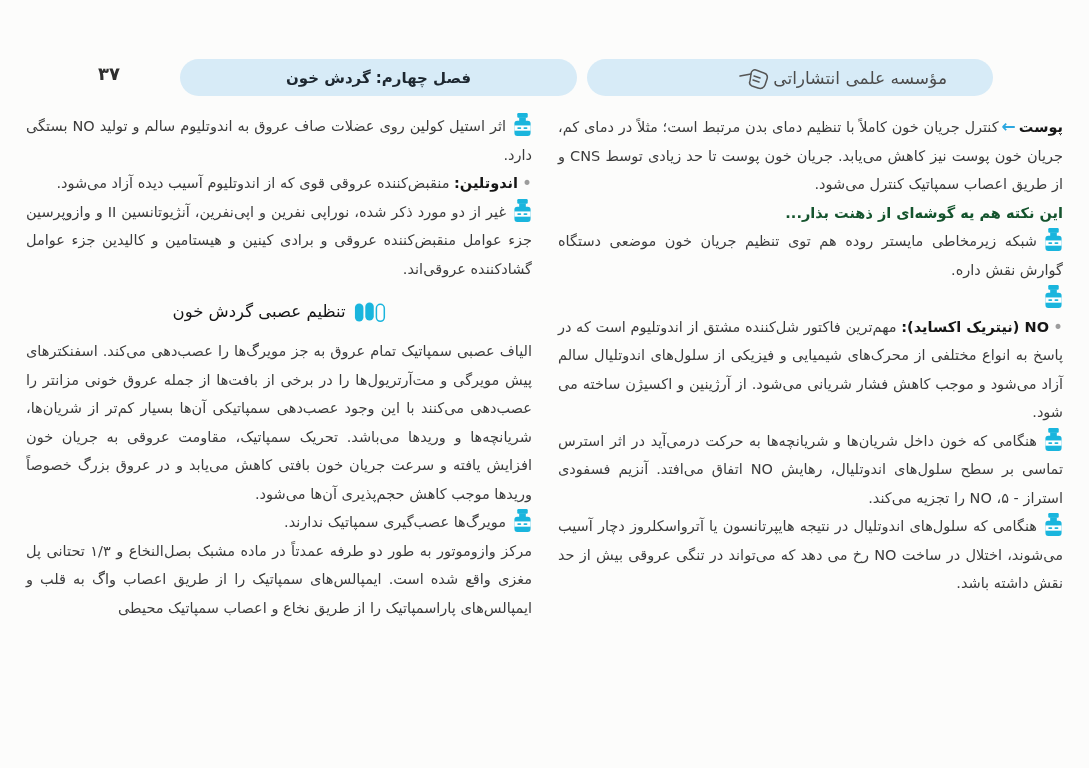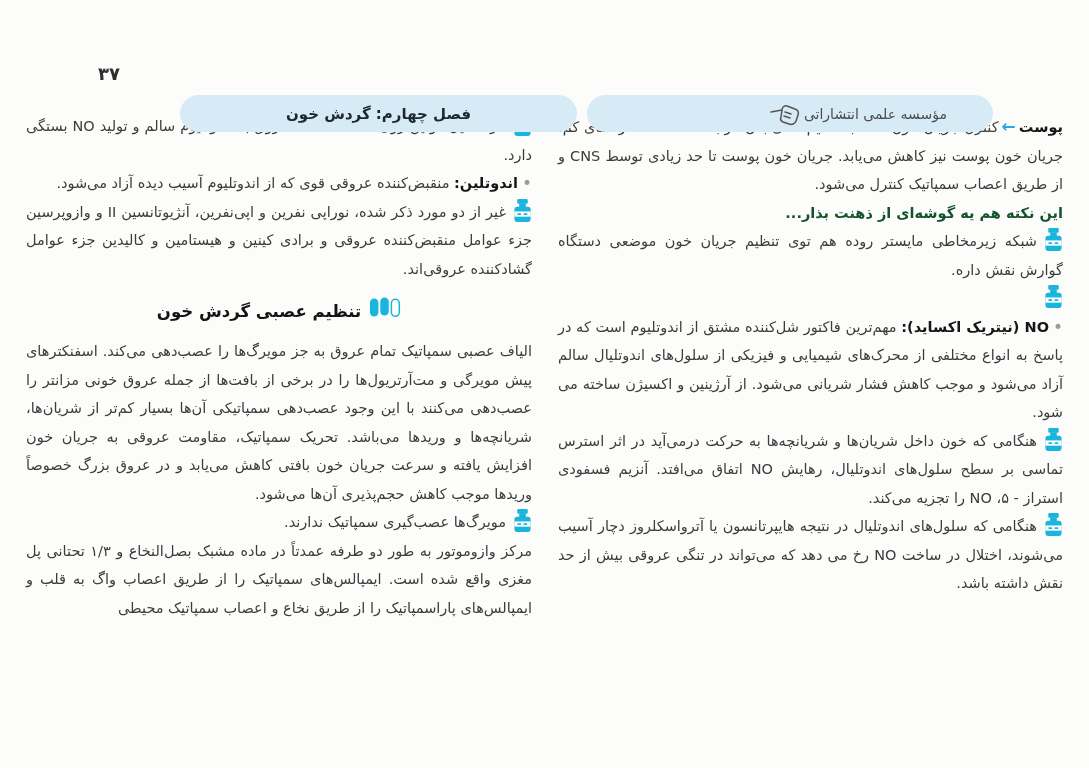--- a/index.html
+++ b/index.html
@@ -18,30 +18,29 @@
   
   header { position: relative; height: 97px; }
   .pill {
     position: absolute;
     top: 59px;
     height: 37px;
     background: #d7ebf7;
     border-radius: 19px;
     display: flex;
     align-items: center;
-    margin-top: 36px;
   }
   .pill-publisher {
     right: 96px;
     width: 406px;
     justify-content: flex-start;
     padding-inline-start: 46px;
     gap: 2px;
     color: #4c4c4c;
-    font-size: 14px;
+    font-size: 17px;
   }
   .pill-chapter {
     left: 180px;
     width: 397px;
     justify-content: center;
     font-weight: bold;
     font-size: 15px;
     color: #1d2730;
   }
   .pagenum {
@@ -84,24 +83,25 @@
   }
   .bottle {
     display: inline-block;
     vertical-align: -5px;
     margin-left: 7px;
     line-height: 0;
   }
   .section-heading {
     display: flex;
     justify-content: center;
+    align-items: center;
     gap: 8px;
     margin: 14px 0 10px 0;
     font-size: 16.5px;
-    font-weight: bold;
+    font-weight: normal;
     color: #141414;
     line-height: 30px;
   }
   .caps { line-height: 0; }
 </style>
 </head>
 <body>
 
 <div class="page">
 

